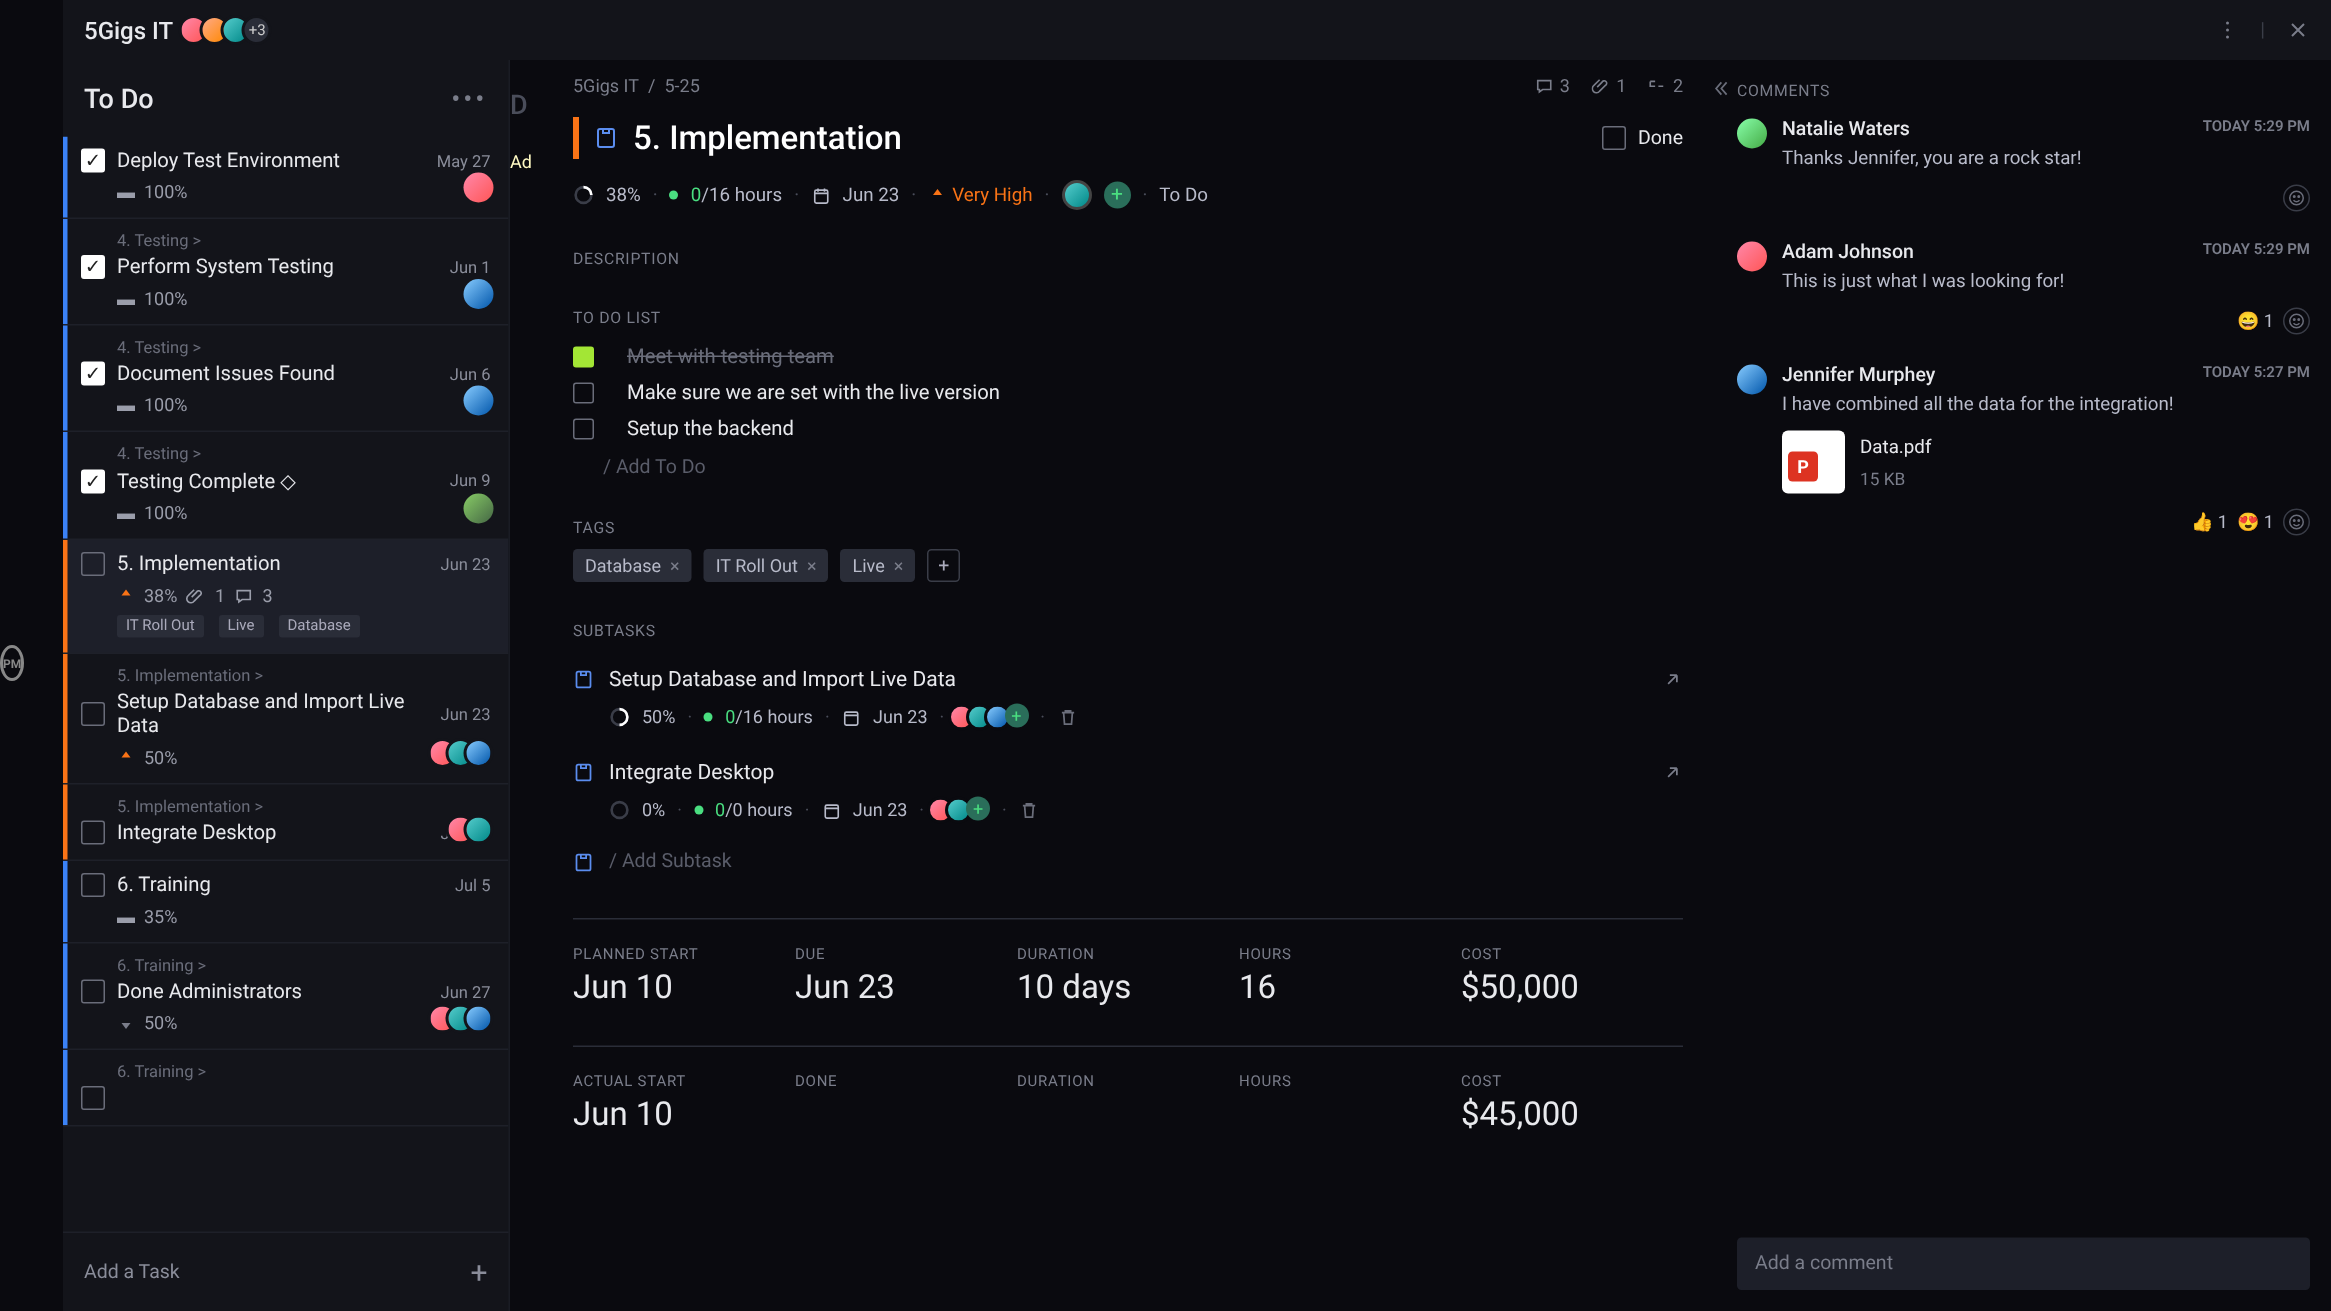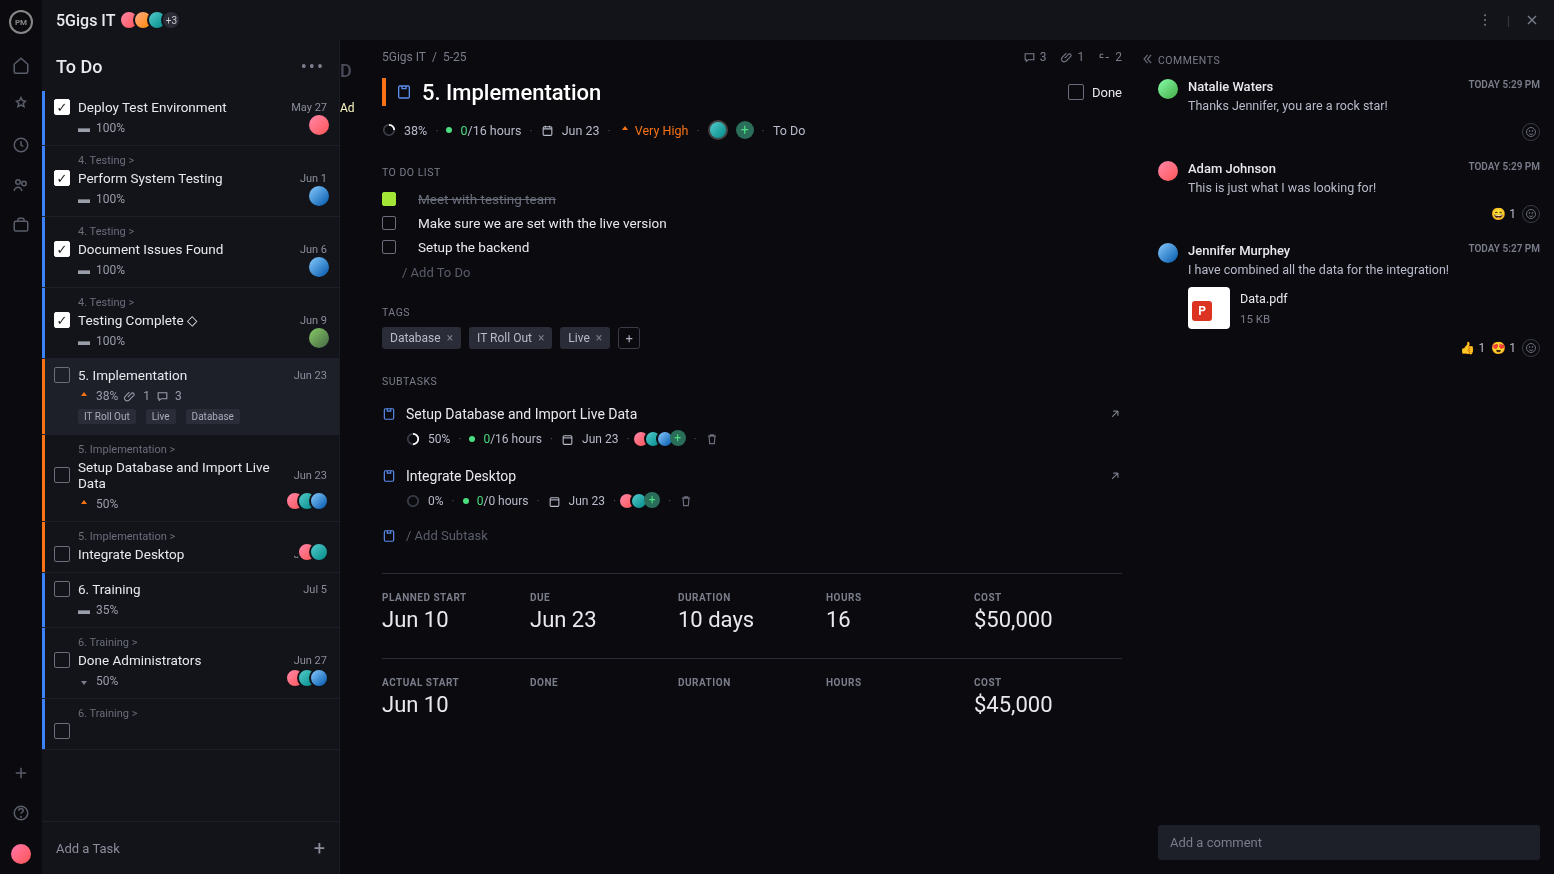--- a/index.html
+++ b/index.html
@@ -10,21 +10,21 @@
   width: 1554px;
   height: 874px;
   overflow: hidden;
   display: flex;
   font-size: 13px;
 }
 .iconbar {
   width: 42px;
   background: #0a0a0f;
   display: flex;
-  flex-direction: column;
+  flex-direction: row;
   align-items: center;
   padding-top: 10px;
   gap: 22px;
 }
 .iconbar .logo {
   width: 24px; height: 24px;
   border: 2px solid #888;
   border-radius: 50%;
   display: flex; align-items: center; justify-content: center;
   font-size: 8px; font-weight: bold; color: #888;
@@ -154,21 +154,21 @@
 .subtask .st-avs { display: flex;}
 .subtask .st-avs .av{ width: 18px; height: 18px; border-radius: 50%; margin-left:-6px; border:2px solid #0a0a0f;}
 .subtask .st-avs .av:nth-child(1){background:linear-gradient(135deg,#f8a,#f55);}
 .subtask .st-avs .av:nth-child(2){background:linear-gradient(135deg,#5cc,#088);}
 .subtask .st-avs .av:nth-child(3){background:linear-gradient(135deg,#8cf,#05a);}
 .subtask .st-avs .add{ width: 16px; height:16px; border-radius:50%; background:#2a6e5a; color:#4ade80; display:flex; align-items:center; justify-content:center; font-size:12px; margin-left:-4px;}
 .subtask .trash { color: #6a6d7a; cursor:pointer;}
 .subtask-add { display: flex; align-items: center; gap: 10px; color: #5a5d6a; font-size: 13px; margin-top: 8px; padding-left: 0px;}
 .subtask-add .st-icon { width: 14px; height: 14px; color: #5b8def;}
 .stats-grid { display: grid; grid-template-columns: repeat(5, 1fr); border-top: 1px solid #2a2d38; margin-top: 30px; padding-top: 18px;}
-.stat-cell .lbl { font-size: 10px; text-transform: uppercase; color: #7a7d8a; letter-spacing: 0.5px; font-weight: bold;}
+.stat-cell .lbl { font-size: 10px; text-transform: uppercase; color: #7a7d8a; letter-spacing: 0.5px;}
 .stat-cell .val { font-size: 22px; color: #e8e9ed; margin-top: 4px;}
 .stats-grid.second { margin-top: 26px;}
 
 .comments-panel {
   width: 410px;
   padding: 14px 14px 0 14px;
   display: flex;
   flex-direction: column;
   position: relative;
 }
@@ -491,20 +491,21 @@
             </svg>
             <span>Very High</span>
           </span>
         <span class="dot">·</span>
         <div class="assignee-av"></div>
         <div class="add-circle">+</div>
         <span class="dot">·</span>
         <span>To Do</span>
       </div>
 
+      <div class="section-label">DESCRIPTION</div>
 
       <div class="section-label">TO DO LIST</div>
       <div id="todolist">
           <div class="todo-item completed">
             <div class="chk done"></div>
             <span class="txt">Meet with testing team</span>
           </div>
           <div class="todo-item">
             <div class="chk "></div>
             <span class="txt">Make sure we are set with the live version</span>

